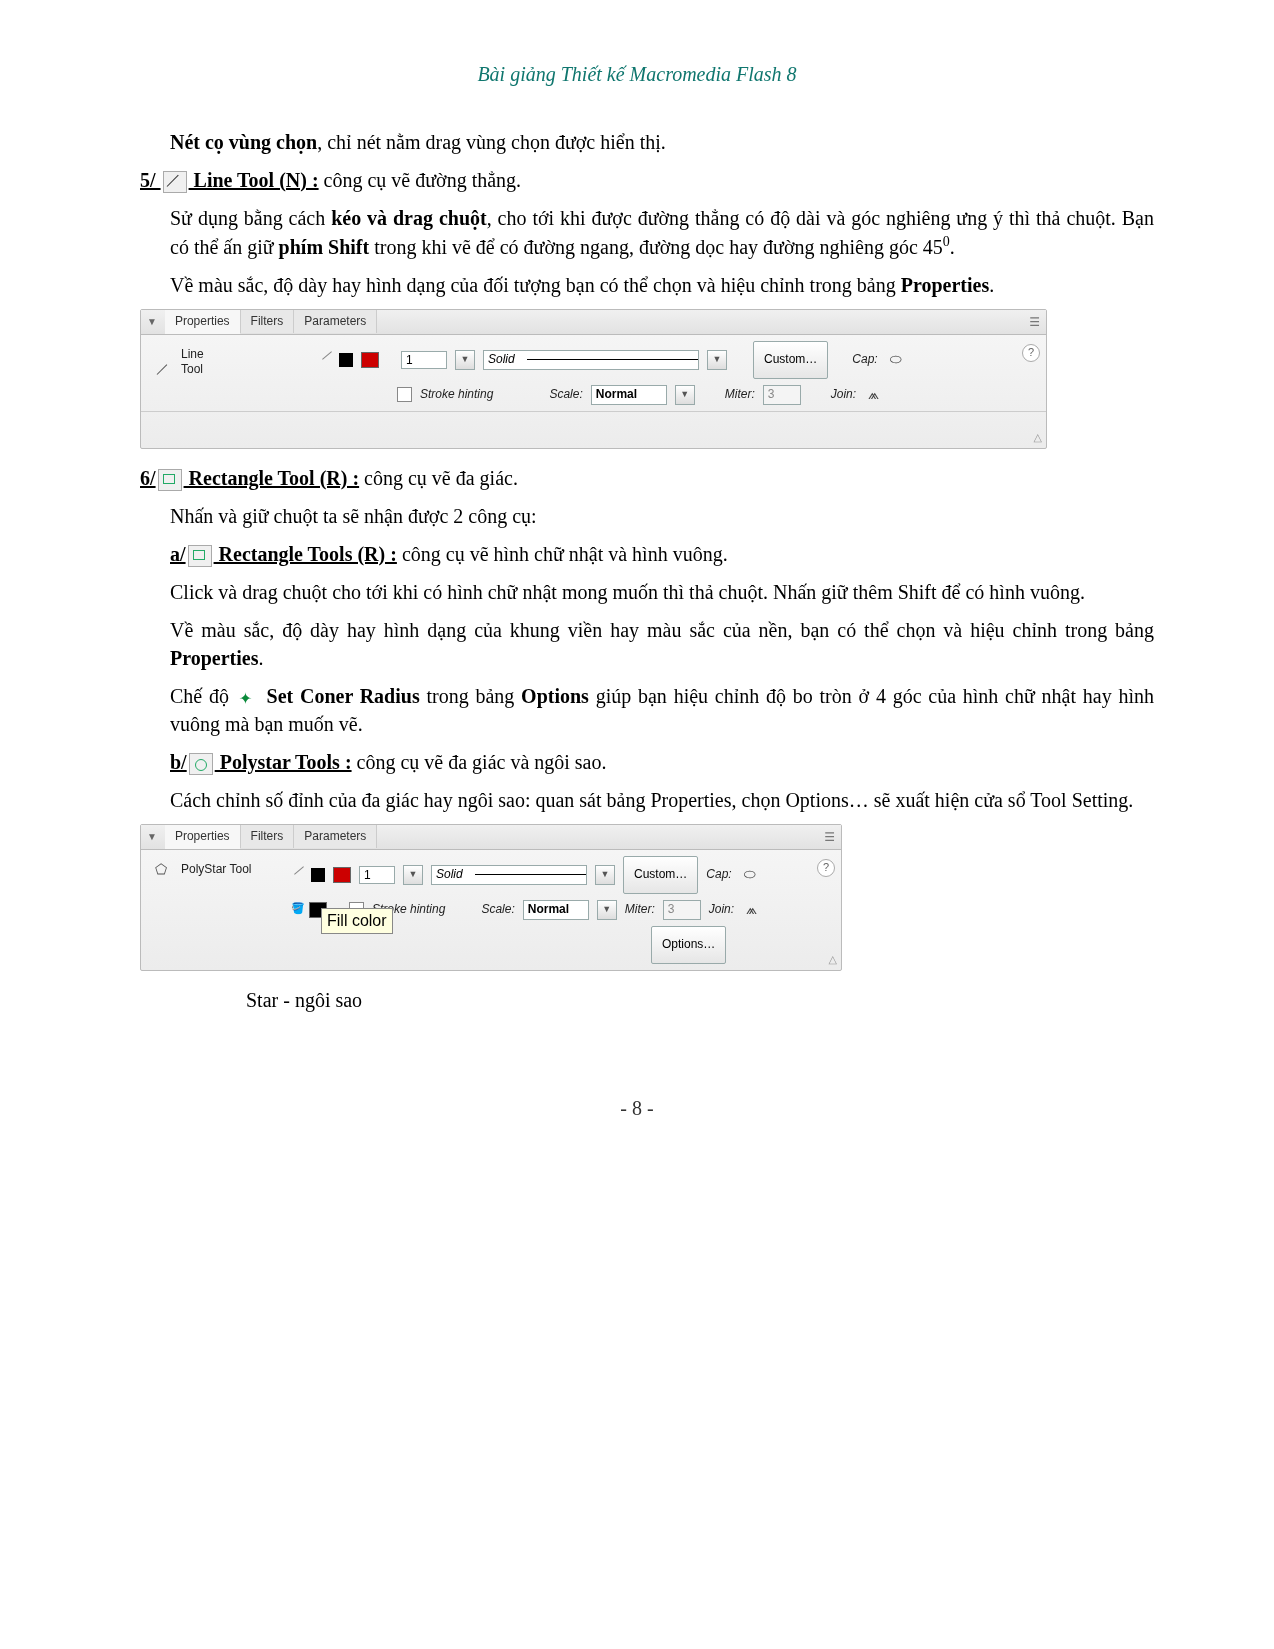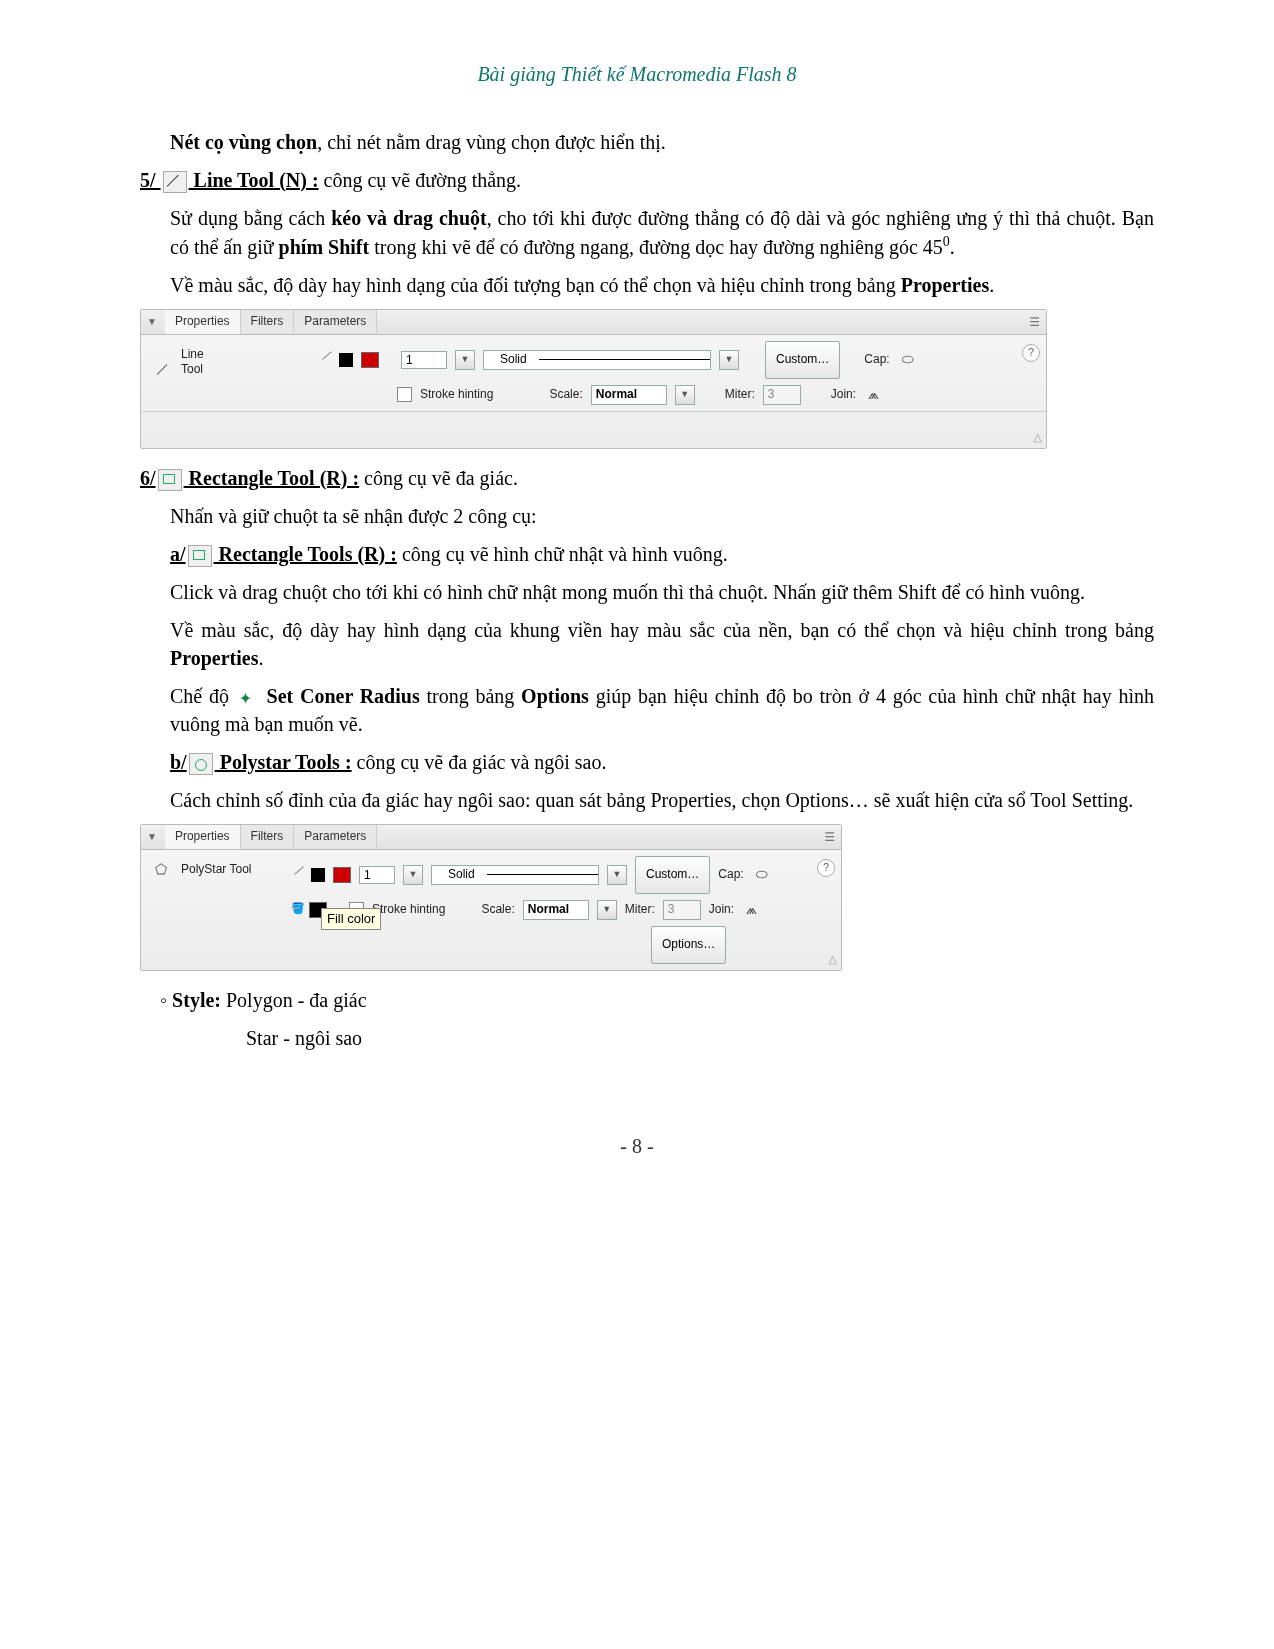--- a/index.html
+++ b/index.html
@@ -216,36 +216,37 @@
     font-size: 9px;
     color: #555;
   }
   .strokestyle {
     border: 1px solid #9aa;
     background: #fff;
     height: 18px;
     width: 210px;
     display: flex;
     align-items: center;
-    padding-left: 16px;
+    padding-left: 4px;
     font-size: 12px;
     gap: 12px;
+    font-style: italic;
   }
   .strokestyle .lineprev {
     flex: 1;
     height: 0;
     border-top: 1.5px solid #000;
   }
   .chk {
     width: 13px; height: 13px;
     border: 1px solid #888;
     background: #fff;
     display: inline-block;
   }
-  .lbl { font-size: 12px; color: #222; }
+  .lbl { font-size: 12px; color: #222; font-style: italic; }
   .btn {
     border: 1px solid #9aa;
     background: linear-gradient(#fff,#e6e6e6);
     height: 20px;
     padding: 8px 10px;
     font-size: 12px;
     border-radius: 2px;
     display: inline-flex;
     align-items: center;
   }
@@ -274,21 +275,21 @@
     font-size: 11px;
   }
   .panel-blankrow {
     height: 36px;
     border-top: 1px solid #ccc;
   }
   .tooltip {
     position: absolute;
     background: #ffffe0;
     border: 1px solid #888;
-    font-size: 13px;
+    font-size: 16px;
     padding: 1px 5px;
     left: 180px;
     top: 58px;
   }
   sup { font-size: 0.7em; }
   .footer {
     text-align: center;
     margin-top: 80px;
     color: #333;
   }
@@ -469,20 +470,17 @@
         <div class="row">
           <span style="width:350px"></span>
           <span class="btn">Options…</span>
         </div>
       </div>
       <div class="tooltip">Fill color</div>
     </div>
     <span class="resize">△</span>
   </div>
 
-  <p class="para" style="margin-left:-10px">
-    <span>◦ </span><b>Style:</b><span> Polygon - đa giác</span>
-  </p>
   <p class="para" style="margin-left:76px">Star - ngôi sao</p>
 
 </div>
 
 <div class="footer">- 8 -</div>
 
 </body></html>

